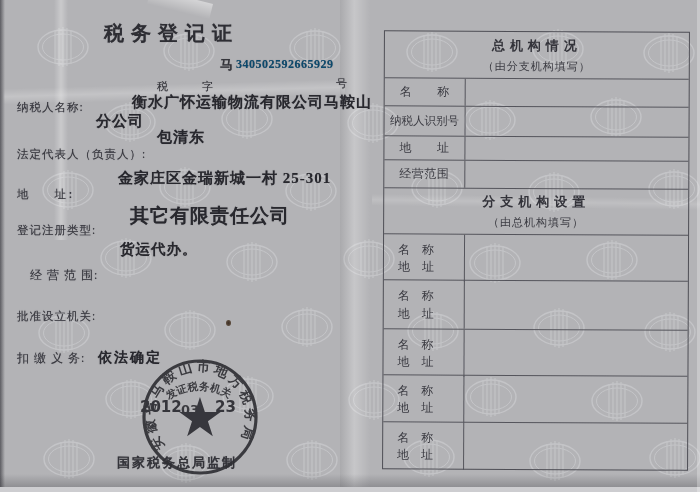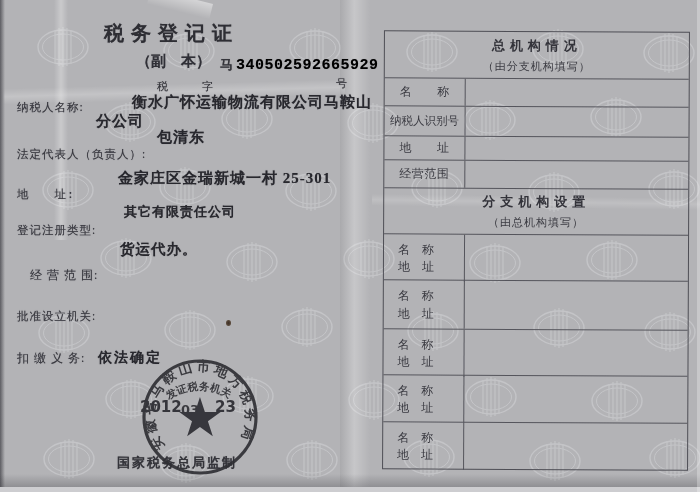--- a/index.html
+++ b/index.html
@@ -33,22 +33,22 @@
   .edge-bottom2{left:0;top:487px;width:700px;height:5px;background:#cdcdd0;}
   .edge-right{right:0;top:0;width:3px;height:492px;background:rgba(255,255,255,0.28);}
   .speck{left:226px;top:320px;width:5px;height:6px;border-radius:50%;
     background:radial-gradient(#3c2e24,#6b5a4a);z-index:4;}
   
   .txt{position:absolute;z-index:3;white-space:nowrap;color:#35353b;
     text-shadow:0 0 0.7px rgba(45,45,52,0.55);}
   .title{left:104px;top:20px;font-size:20px;font-weight:700;letter-spacing:7px;color:#2e2e34;}
   .copy{left:136px;top:52px;font-size:15px;font-weight:600;color:#303037;}
   .serial-prefix{left:220px;top:56px;font-size:13px;font-weight:700;}
-  .serial-number{left:236px;top:57px;font-size:15px;font-weight:700;letter-spacing:0.5px;
-    font-family:Liberation Mono, monospace;color:#000000;}
+  .serial-number{left:236px;top:57px;font-size:12px;font-weight:700;letter-spacing:0.5px;
+    font-family:Liberation Serif, serif;color:#0c4a6e;}
   .shui{left:157px;top:79px;font-size:11px;}
   .zi{left:202px;top:79px;font-size:11px;}
   .hao{left:336px;top:76px;font-size:11px;}
   .lbl{font-size:11.5px;letter-spacing:1px;color:#3a3a41;font-weight:500;}
   .val{font-weight:700;color:#28282e;letter-spacing:1px;}
   .note{left:117px;top:454px;font-size:13px;font-weight:600;letter-spacing:2px;color:#34343a;}
   
   .table{position:absolute;left:383px;top:31px;width:306px;height:439px;z-index:3;
     border:1.5px solid #4e4e55;box-sizing:border-box;transform:rotate(0.25deg);
     display:grid;grid-template-rows:47px 28px 30px 24px 28px 46px 46px 49px 46px 47px auto;
@@ -349,38 +349,37 @@
       </svg>
     </div>
 
   <div class="crease crease-v1"></div>
   <div class="crease crease-fold"></div>
   <div class="crease crease-h1"></div>
   <div class="crease crease-h2"></div>
   <div class="crease crease-top"></div>
 
   <div class="txt title">税务登记证</div>
-  <div class="txt copy">（副　本）</div>
   <div class="txt serial-prefix">马</div>
   <div class="txt serial-number">340502592665929</div>
   <div class="txt shui">税</div>
   <div class="txt zi">字</div>
   <div class="txt hao">号</div>
 
   <div class="txt lbl" style="left:17px;top:100px;">纳税人名称:</div>
   <div class="txt val" style="left:96px;top:93px;font-size:15px;margin-left:36px;">衡水广怀运输物流有限公司马鞍山</div>
   <div class="txt val" style="left:96px;top:112px;font-size:15px;">分公司</div>
 
   <div class="txt val" style="left:157px;top:128px;font-size:15px;">包清东</div>
   <div class="txt lbl" style="left:17px;top:147px;">法定代表人（负责人）:</div>
 
   <div class="txt val" style="left:118px;top:169px;font-size:15px;">金家庄区金瑞新城一村 25-301</div>
   <div class="txt lbl" style="left:17px;top:187px;font-family:Liberation Mono, monospace;">地　　址:</div>
 
-  <div class="txt val" style="left:124px;top:203px;font-size:13px;">其它有限责任公司</div>
+  <div class="txt val" style="left:130px;top:203px;font-size:19px;">其它有限责任公司</div>
   <div class="txt lbl" style="left:17px;top:212px;margin-top:11px;">登记注册类型:</div>
 
   <div class="txt val" style="left:120px;top:240px;font-size:14.5px;">货运代办。</div>
   <div class="txt lbl" style="left:14px;top:267px;font-size:12px;margin-left:16px;">经 营 范 围:</div>
 
   <div class="txt lbl" style="left:17px;top:309px;">批准设立机关:</div>
   <div class="txt val" style="left:115px;top:306px;font-size:14px;"></div>
 
   <div class="txt lbl" style="left:17px;top:350px;font-size:12px;">扣 缴 义 务:</div>
   <div class="txt val" style="left:98px;top:349px;font-size:14px;letter-spacing:2px;">依法确定</div>

